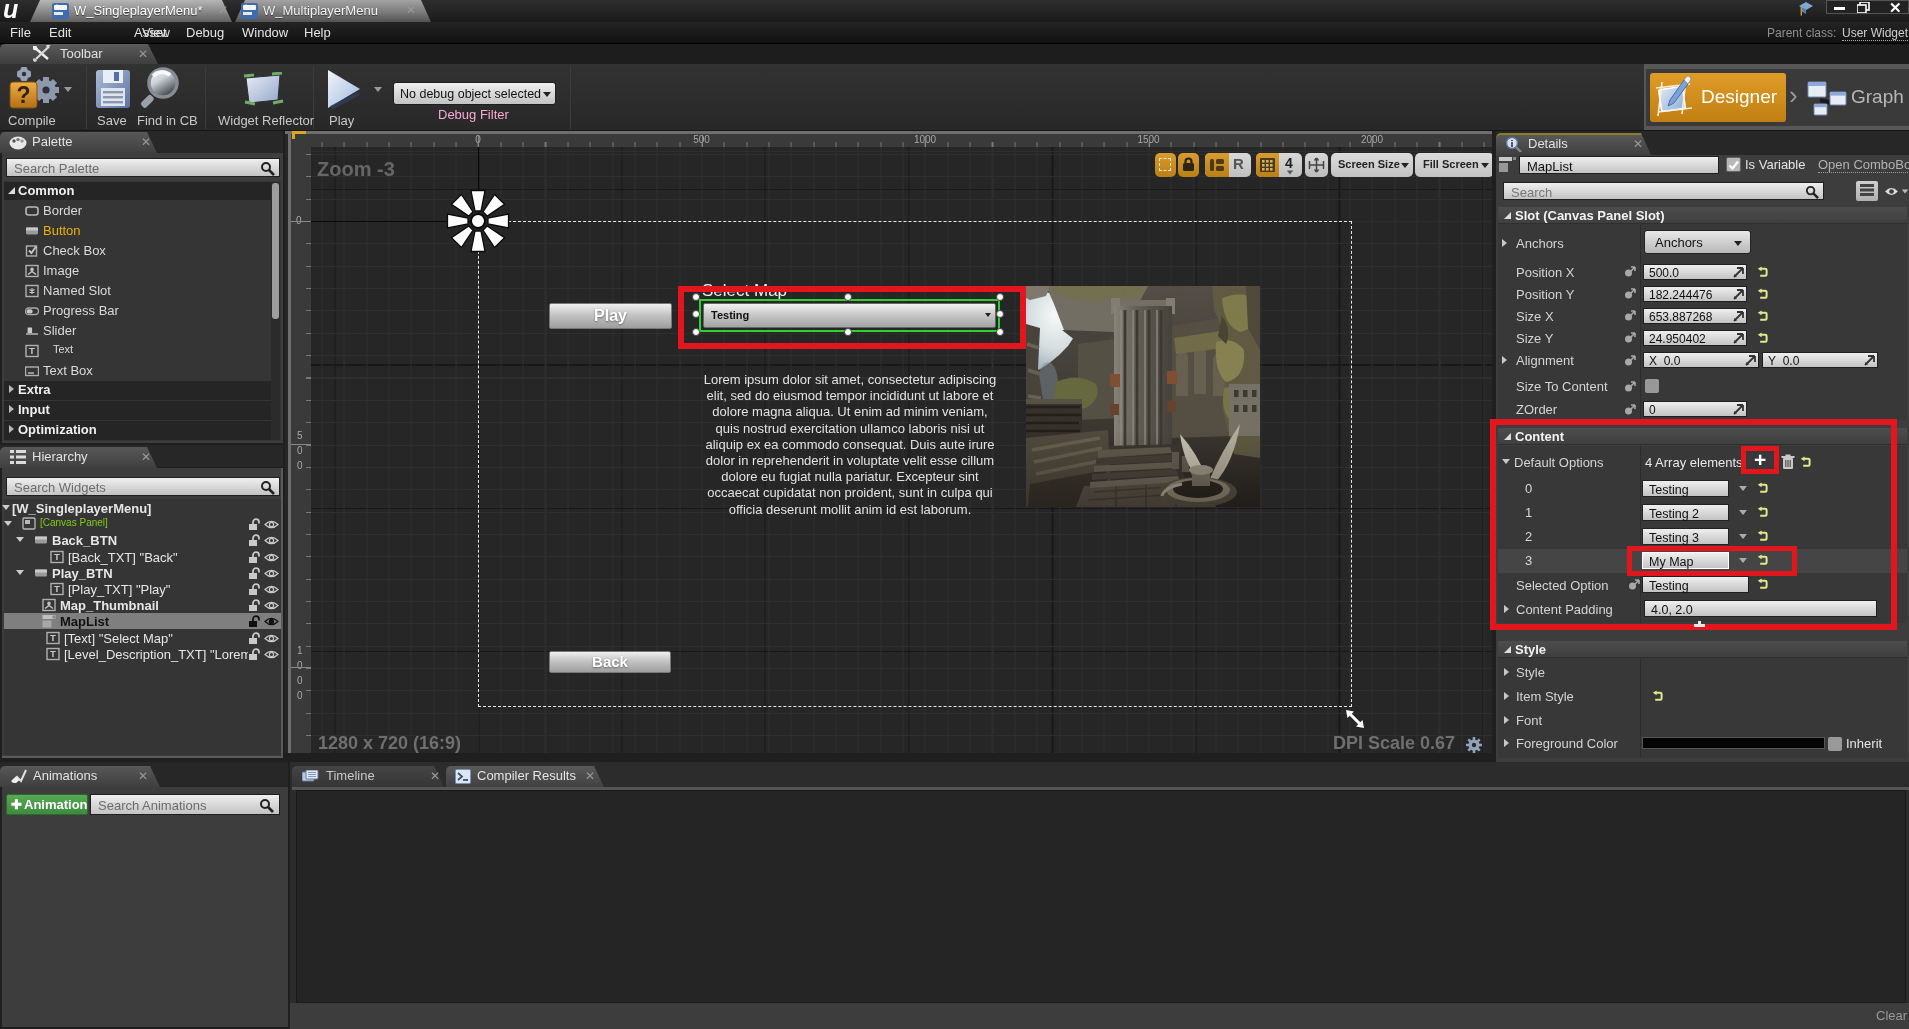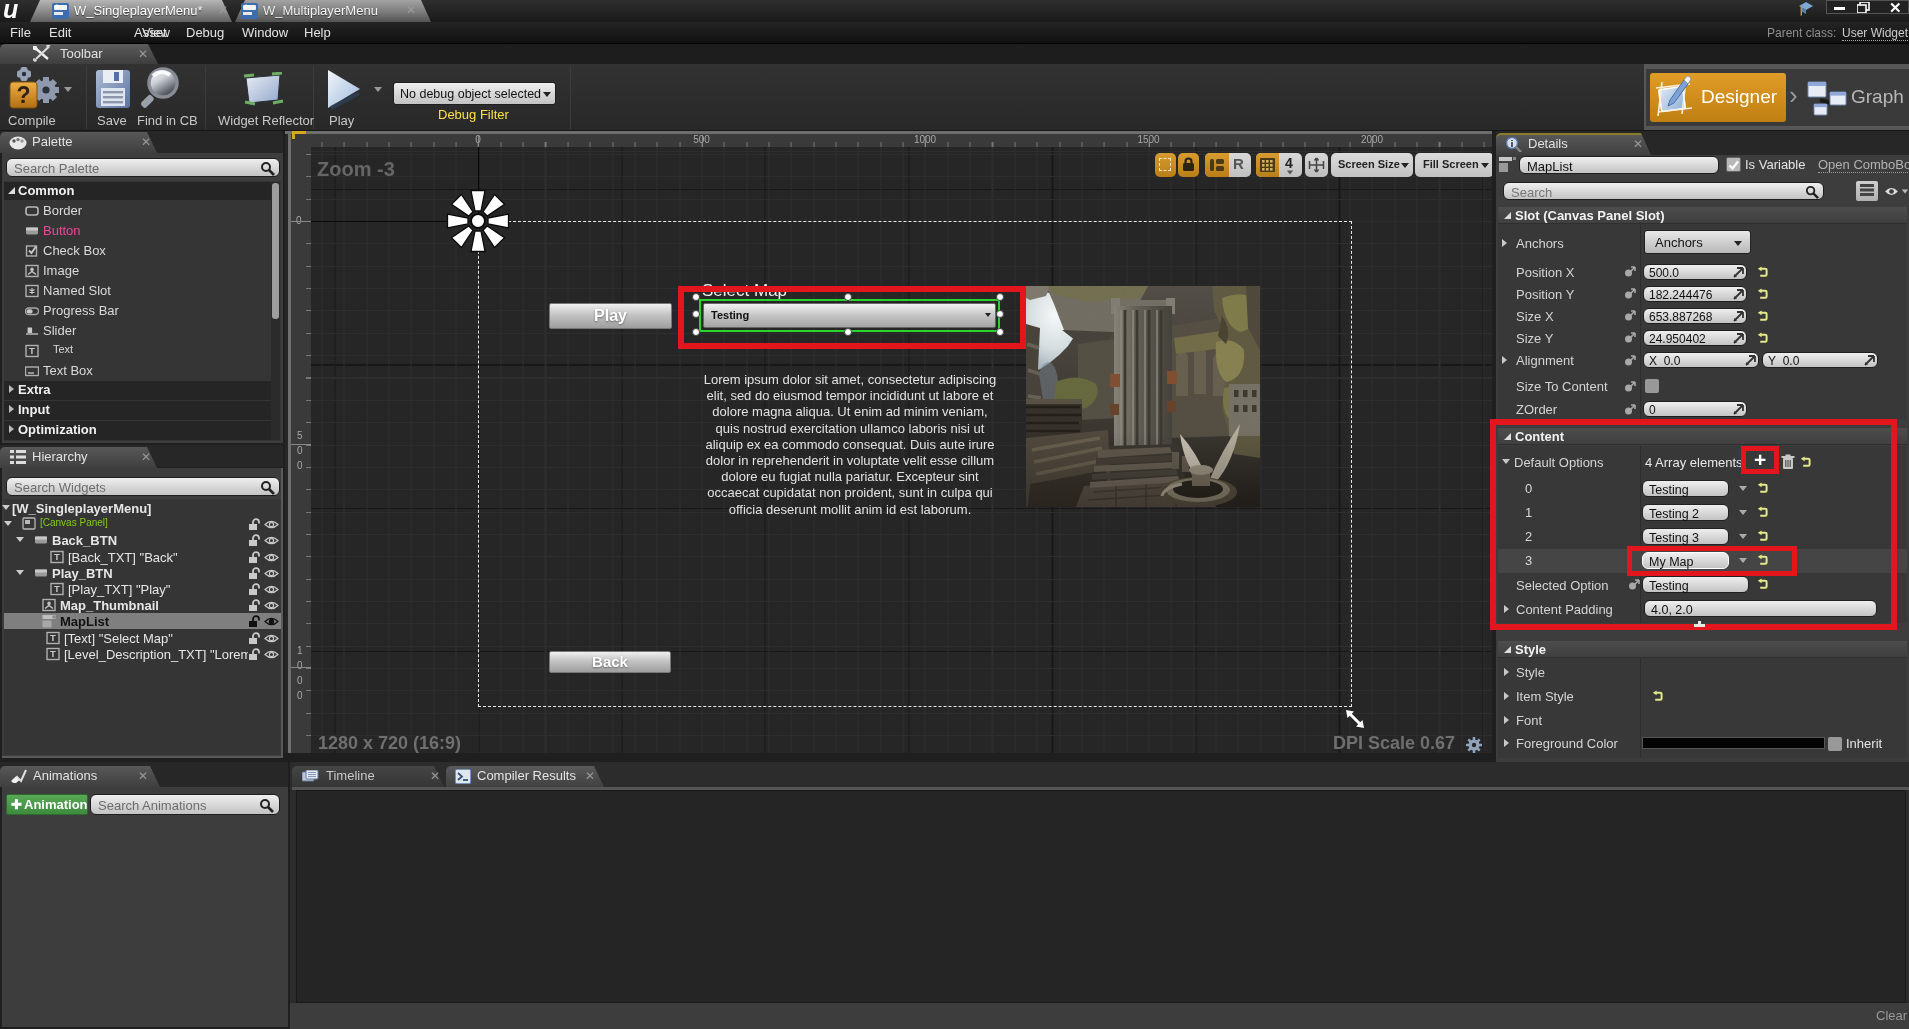--- a/index.html
+++ b/index.html
@@ -1,18 +1,18 @@
 <!DOCTYPE html>
 <html><head><meta charset="utf-8">
 <style>
 *{margin:0;padding:0;box-sizing:border-box;font-family:"Liberation Sans",sans-serif;}
 html,body{width:1909px;height:1029px;overflow:hidden;background:#262626;}
 .a{position:absolute;}
 .x{color:#9a9a9a;font-size:12px;line-height:21px;}
-.fld{position:absolute;background:linear-gradient(#efefef,#c3c3c3);border:1px solid #1f1f1f;border-radius:6px;color:#111;font-size:12px;}
+.fld{position:absolute;background:linear-gradient(#efefef,#c3c3c3);border:1px solid #1f1f1f;border-radius:0;color:#111;font-size:12px;}
 .lbl{position:absolute;color:#d4d4d4;font-size:13px;white-space:nowrap;}
 .tri-r{display:inline-block;width:0;height:0;border-top:4px solid transparent;border-bottom:4px solid transparent;border-left:5px solid #c8c8c8;}
 .tri-d{display:inline-block;width:0;height:0;border-left:4px solid transparent;border-right:4px solid transparent;border-top:5px solid #c8c8c8;}
 .caret{display:inline-block;width:0;height:0;border-left:4px solid transparent;border-right:4px solid transparent;border-top:5px solid #222;}
 </style></head>
 <body>
 
 <div class="a" style="left:0;top:0;width:1909px;height:22px;background:linear-gradient(#2e2e2e,#1a1a1a);"></div>
 <svg class="a" style="left:2px;top:-2" width="30" height="24" viewBox="0 0 30 24">
     <text x="1" y="20" font-family="Liberation Serif" font-style="italic" font-weight="bold" font-size="25" fill="#fff">u</text>
@@ -158,21 +158,21 @@
       </linearGradient>
     </defs>
 </svg>
 <div class="a" style="left:329px;top:113px;color:#c8c8c8;font-size:13px;">Play</div>
 <div class="a tri-d" style="left:374px;top:87px;border-top-color:#999;"></div>
 
 <div class="fld" style="left:393px;top:82px;width:163px;height:23px;border-radius:3px;">
  <span style="position:absolute;left:6px;top:4px;font-size:12.5px;color:#111;white-space:nowrap;">No debug object selected</span>
  <span class="caret" style="position:absolute;right:4px;top:9px;"></span>
 </div>
-<div class="a" style="left:438px;top:107px;color:#fde047;font-size:13px;">Debug Filter</div>
+<div class="a" style="left:438px;top:107px;color:#f9a8d4;font-size:13px;">Debug Filter</div>
 
 <div class="a" style="left:1644px;top:64px;width:265px;height:66px;background:#575757;"></div>
 <div class="a" style="left:1646px;top:69px;width:263px;height:57px;background:#3a3a3a;"></div>
 <div class="a" style="left:1650px;top:73px;width:136px;height:49px;background:linear-gradient(#e09c28,#c07f12);border-radius:3px;"></div>
 <svg class="a" style="left:1654px;top:76px" width="40" height="42" viewBox="0 0 40 42">
 <rect x="6" y="12" width="24" height="22" rx="2" fill="url(#gdsq)" stroke="#fff" stroke-width="1.6" transform="rotate(-8 18 23)"></rect>
 <path d="M2 12 L36 8 M4 36 L38 32 M8 6 L4 40 M32 4 L28 38" stroke="#f5f0e0" stroke-width="1.6"></path>
 <path d="M30 4 L16 24 L14 30 L20 27 L34 8 Z" fill="#7da2d8" stroke="#4a6ea8" stroke-width="1"></path>
 <path d="M30 4 L34 8 L36 5 a2.8 2.8 0 0 0 -4 -4 Z" fill="#f2f2f2" stroke="#888" stroke-width="0.8"></path>
 <defs>
@@ -228,21 +228,21 @@
     <span style="position:absolute;left:14px;top:1px;color:#f0f0f0;font-size:13px;font-weight:bold;">Common</span>
   </div>
 <svg class="a" style="left:25px;top:204px" width="14" height="14" viewBox="0 0 14 14">
     <rect x="1" y="3" width="12" height="8" rx="2.5" fill="none" stroke="#b8b8b8" stroke-width="1.6"></rect>
   </svg>
 <div class="a" style="left:43px;top:203px;color:#dadada;font-size:13px;">Border</div>
 <svg class="a" style="left:25px;top:224px" width="14" height="14" viewBox="0 0 14 14">
     <rect x="1" y="3.5" width="12" height="7" rx="1.5" fill="#9a9a9a"></rect>
     <rect x="1" y="3.5" width="12" height="3" fill="#c8c8c8"></rect>
   </svg>
-<div class="a" style="left:43px;top:223px;color:#ec4899;font-size:13px;">Button</div>
+<div class="a" style="left:43px;top:223px;color:#eab308;font-size:13px;">Button</div>
 <svg class="a" style="left:25px;top:244px" width="14" height="14" viewBox="0 0 14 14">
     <rect x="1.5" y="2" width="10" height="10" fill="none" stroke="#b0b0b0" stroke-width="1.4"></rect>
     <path d="M4 6.5 L6.5 9 L11 2.5" stroke="#c8c8c8" stroke-width="1.8" fill="none"></path>
   </svg>
 <div class="a" style="left:43px;top:243px;color:#dadada;font-size:13px;">Check Box</div>
 <svg class="a" style="left:25px;top:264px" width="14" height="14" viewBox="0 0 14 14">
     <rect x="1" y="1.5" width="12" height="11" fill="none" stroke="#b0b0b0" stroke-width="1.4"></rect>
     <circle cx="7" cy="5.4" r="1.8" fill="#c0c0c0"></circle>
     <path d="M3 10.5 L7 7.5 L11 10.5" stroke="#c0c0c0" stroke-width="1.5" fill="none"></path>
   </svg>

